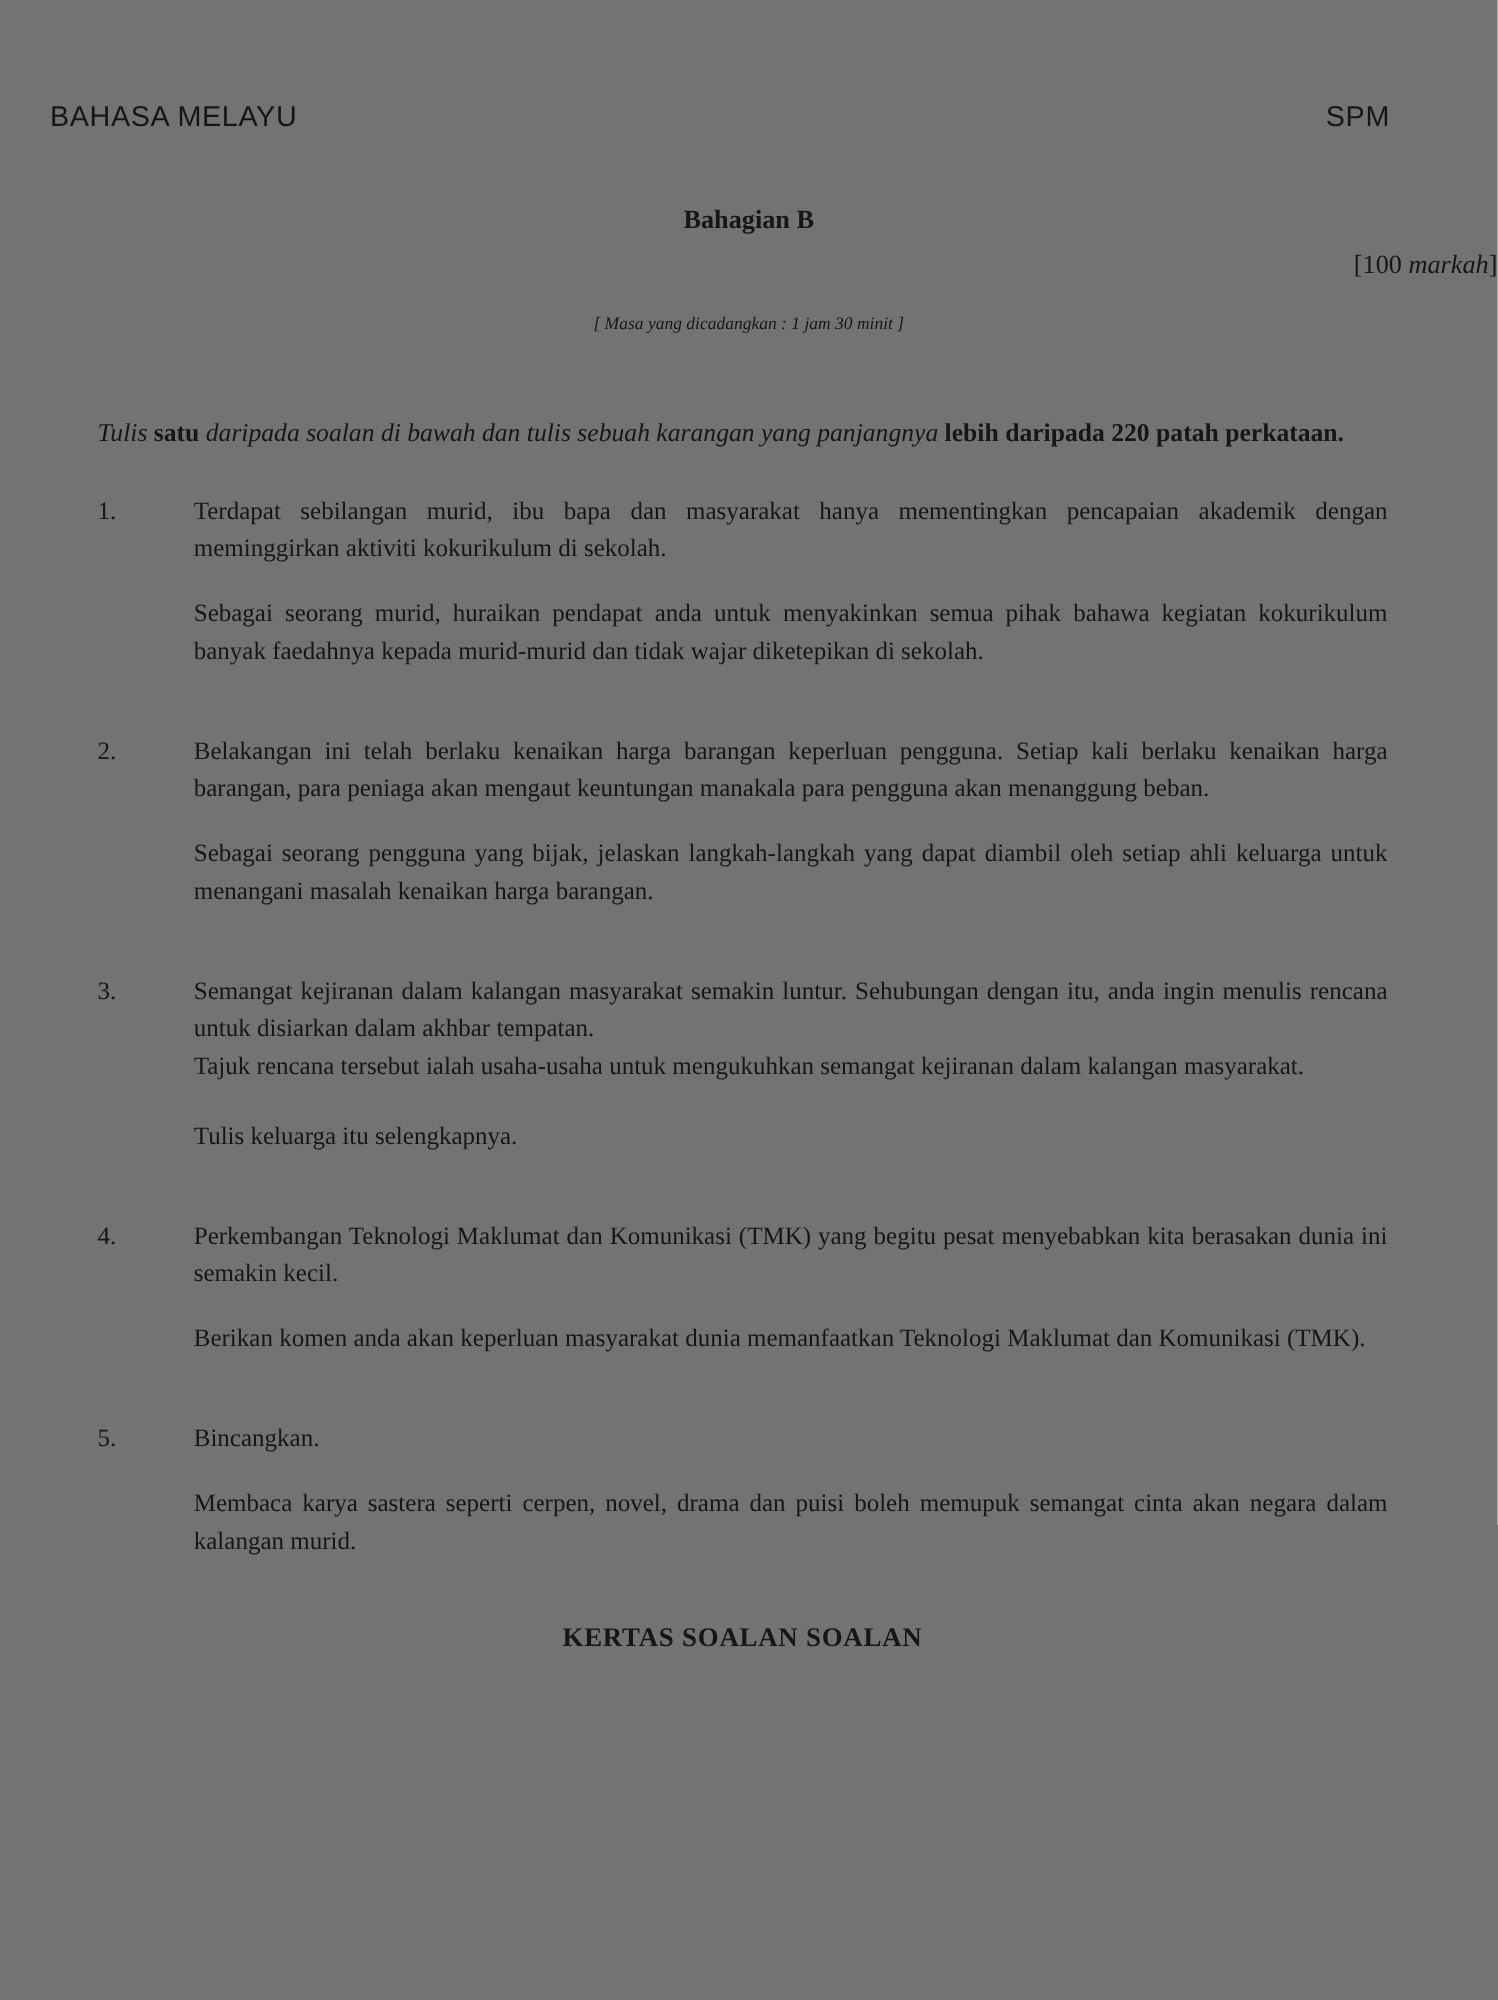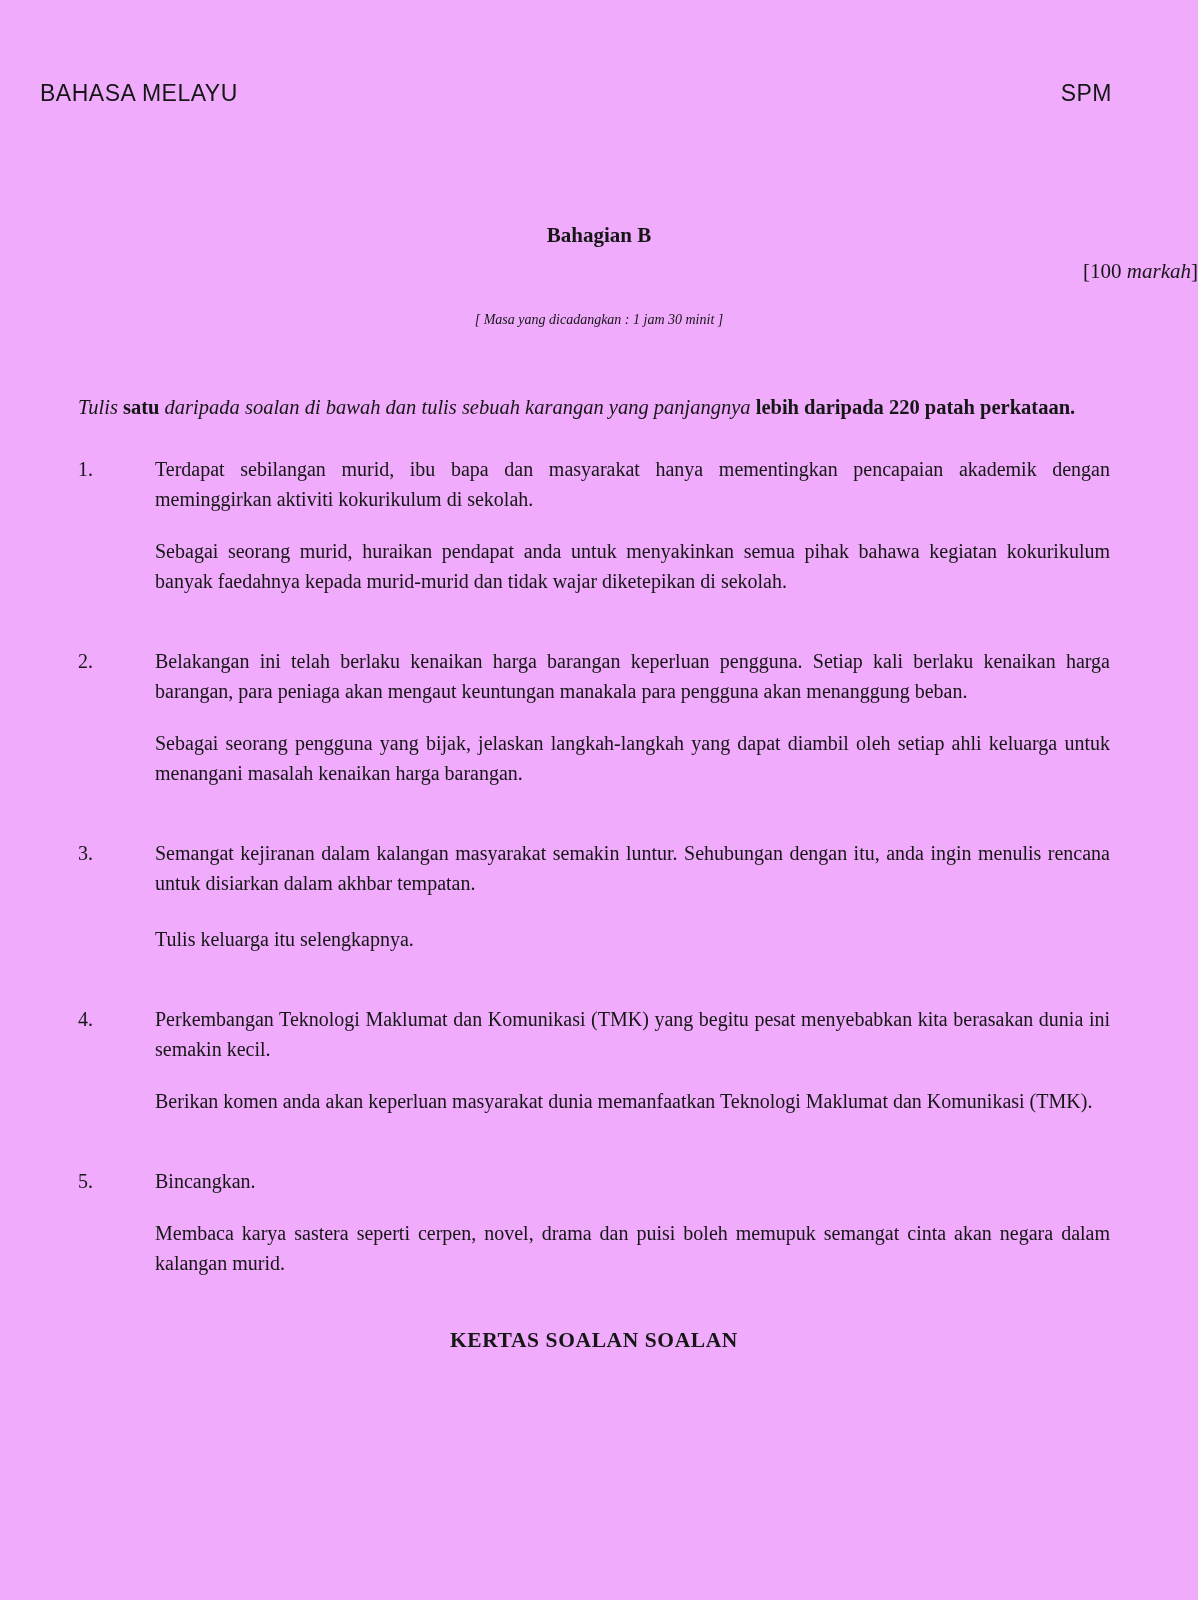--- a/index.html
+++ b/index.html
@@ -2,42 +2,42 @@
 <html><head>
 <meta charset="utf-8">
 <style>
   * { margin: 0; padding: 0; box-sizing: border-box; }
   html, body { background: #d9d9d9; }
   body { display: flex; justify-content: center; }
 
   .page {
     width: 1198px;
     height: 1600px;
-    background: #f0abfc;
+    background: #737373;
     color: #161616;
     font-family: "Liberation Serif", serif;
     font-size: 20px;
     position: relative;
     overflow: hidden;
   }
 
   .header {
     display: flex;
     justify-content: space-between;
     align-items: baseline;
     padding: 80px 86px 0 40px;
     font-family: "Liberation Sans", sans-serif;
     font-size: 23px;
     letter-spacing: 0.5px;
   }
 
   .center-block { text-align: center; }
 
   .section-title {
-    margin-top: 116px;
+    margin-top: 56px;
     font-weight: bold;
     font-size: 21px;
   }
 
   .marks {
     margin-top: 11px;
     font-size: 21px;
     text-align: right;
   }
   .marks i { font-style: italic; }
@@ -119,20 +119,21 @@
       <div class="qbody">
         <p class="qpara">Belakangan ini telah berlaku kenaikan harga barangan keperluan pengguna. Setiap kali berlaku kenaikan harga barangan, para peniaga akan mengaut keuntungan manakala para pengguna akan menanggung beban.</p>
         <p class="qpara">Sebagai seorang pengguna yang bijak, jelaskan langkah-langkah yang dapat diambil oleh setiap ahli keluarga untuk menangani masalah kenaikan harga barangan.</p>
       </div>
     </div>
 
     <div class="question">
       <div class="qnum">3.</div>
       <div class="qbody">
         <p class="qpara">Semangat kejiranan dalam kalangan masyarakat semakin luntur. Sehubungan dengan itu, anda ingin menulis rencana untuk disiarkan dalam akhbar tempatan.</p>
+        <p class="qpara tight">Tajuk rencana tersebut ialah usaha-usaha untuk mengukuhkan semangat kejiranan dalam kalangan masyarakat.</p>
         <p class="qpara gap-lg">Tulis keluarga itu selengkapnya.</p>
       </div>
     </div>
 
     <div class="question">
       <div class="qnum">4.</div>
       <div class="qbody">
         <p class="qpara">Perkembangan Teknologi Maklumat dan Komunikasi (TMK) yang begitu pesat menyebabkan kita berasakan dunia ini semakin kecil.</p>
         <p class="qpara">Berikan komen anda akan keperluan masyarakat dunia memanfaatkan Teknologi Maklumat dan Komunikasi (TMK).</p>
       </div>

